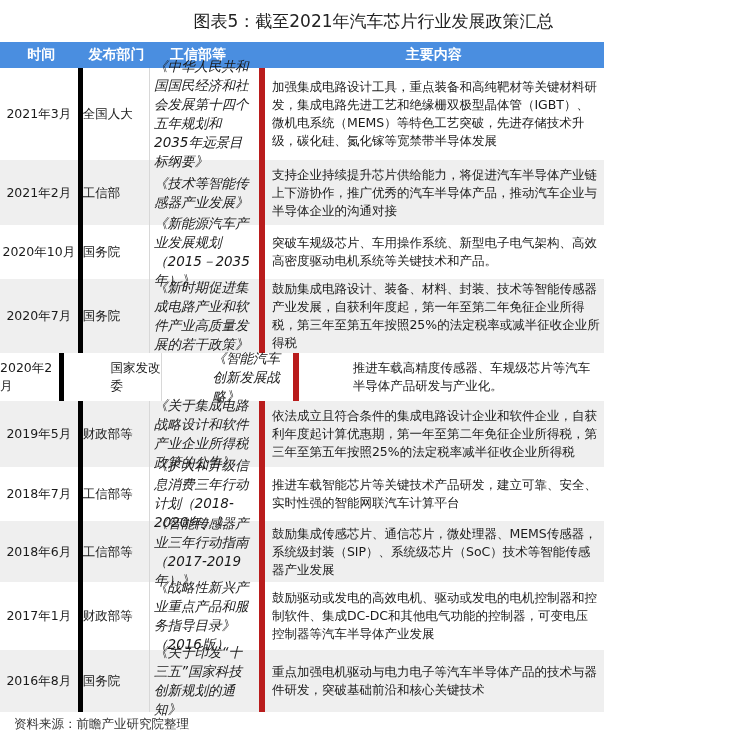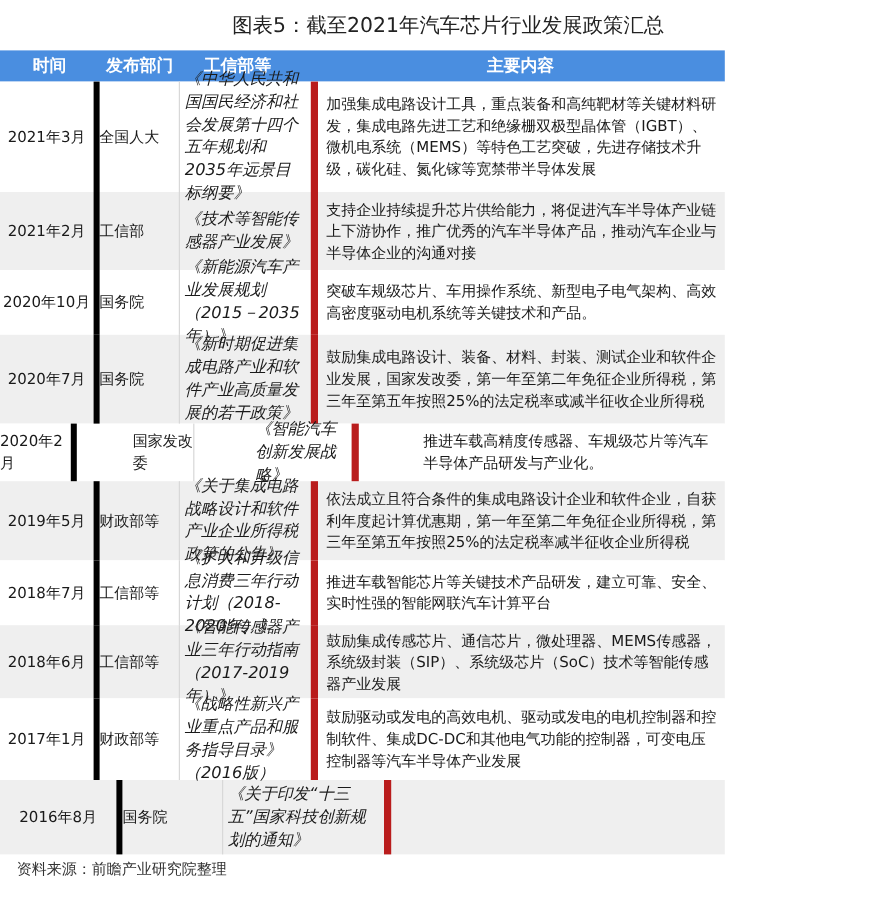--- a/index.html
+++ b/index.html
@@ -88,21 +88,21 @@
         <div class="cell c1">
           <span>2020年7月</span>
         </div>
         <div class="cell c2">
           <span>国务院</span>
         </div>
         <div class="cell c3">
           <span>《新时期促进集成电路产业和软件产业高质量发展的若干政策》</span>
         </div>
         <div class="cell c4">
-          <span>鼓励集成电路设计、装备、材料、封装、测试企业和软件企业发展，国家发改委，第一年至第二年免征企业所得税，第三年至第五年按照25%的法定税率或减半征收企业所得税</span>
+          <span>鼓励集成电路设计、装备、材料、封装、技术等智能传感器产业发展，自获利年度起，第一年至第二年免征企业所得税，第三年至第五年按照25%的法定税率或减半征收企业所得税</span>
         </div>
       </div>
       <div class="row" style="height: 48px; gap: 47px;">
         <div class="cell c1">
           <span>2020年2月</span>
         </div>
         <div class="cell c2">
           <span>国家发改委</span>
         </div>
         <div class="cell c3">
@@ -171,17 +171,20 @@
       <div class="row" style="height: 62px;">
         <div class="cell c1">
           <span>2016年8月</span>
         </div>
         <div class="cell c2">
           <span>国务院</span>
         </div>
         <div class="cell c3">
           <span>《关于印发“十三五”国家科技创新规划的通知》</span>
         </div>
+        <div class="cell c4">
+          <span>重点加强电机驱动与电力电子等汽车半导体产品的技术与器件研发，突破基础前沿和核心关键技术</span>
+        </div>
       </div>
     </div>
 </div>
 
 <div class="source">资料来源：前瞻产业研究院整理</div>
 
 </body></html>

